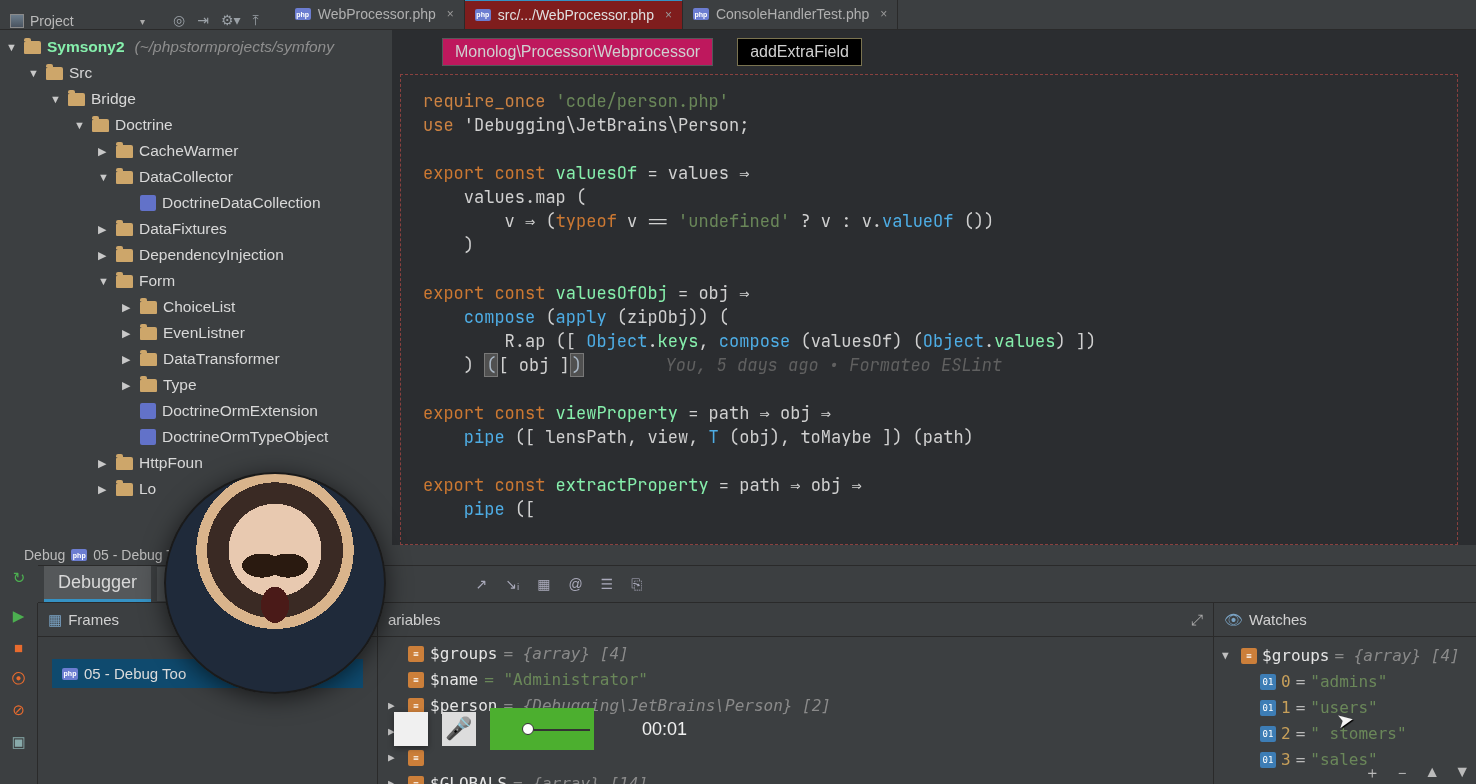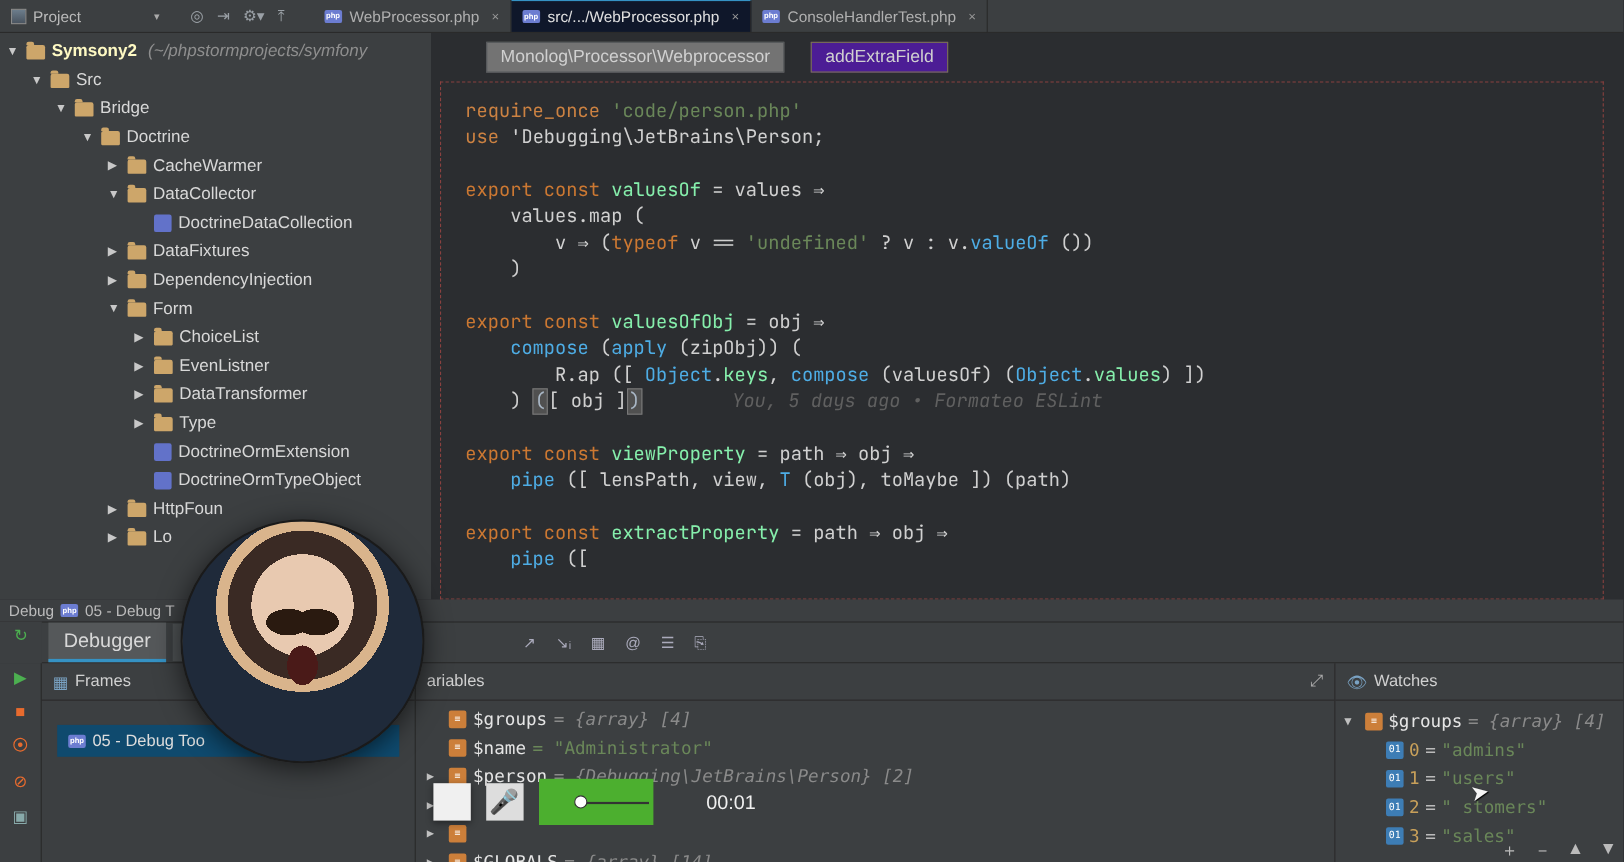--- a/index.html
+++ b/index.html
@@ -8,21 +8,21 @@
   background: #2b2d30;
   font-family: "Segoe UI", Arial, sans-serif;
   color: #bababa;
   font-size: 14px;
   overflow: hidden;
   position: relative;
 }
 .top-bar {
   height: 30px;
   display: flex;
-  align-items: center;
+  align-items: flex-end;
   background: #3c3f41;
   border-bottom: 1px solid #2a2a2a;
 }
 .project-label {
   display: flex; align-items: center;
   padding: 0 10px;
   gap: 6px;
   width: 155px;
 }
 .project-icon {
@@ -41,21 +41,21 @@
   height:30px;
   margin-left: 8px;
 }
 .editor-tab {
   display:flex; align-items:center;
   padding:0 10px; height:100%;
   gap:7px;
   border-right:1px solid #2a2a2a;
   color:#b0b0b0;
 }
-.editor-tab.active { background:#0f172a; color:#e0e0e0; border-top:2px solid #3592c4; margin-top:-1px;}
+.editor-tab.active { background:#7f1d1d; color:#e0e0e0; border-top:2px solid #3592c4; margin-top:-1px;}
 .php-icon {
   width:16px; height:12px;
   background:#6c7dd1;
   border-radius:2px;
   font-size:7px;
   color:#fff;
   display:flex;align-items:center;justify-content:center;
   font-weight:bold;
 }
 .close-x { color:#9a9a9a; font-size:12px; cursor:pointer; margin-left:4px;}
@@ -90,42 +90,42 @@
   background:#6272c9;
   border-radius:2px;
   flex-shrink:0;
 }
 .tree-row.depth0{padding-left:0px;}
 .tree-row.depth1{padding-left:22px;}
 .tree-row.depth2{padding-left:44px;}
 .tree-row.depth3{padding-left:68px;}
 .tree-row.depth4{padding-left:92px;}
 .tree-row.depth5{padding-left:116px;}
-.sym-name { color:#fef9c3; font-weight:600;}
+.sym-name { color:#86efac; font-weight:600;}
 .sym-path { color:#8e8e8e; font-weight:400; font-style:italic; margin-left:4px;}
 .editor-area {
   flex:1;
   background:#2b2d30;
   display:flex;
   flex-direction:column;
 }
 .breadcrumb-row {
   height:44px;
   display:flex;align-items:center;
   padding:0 50px;
   gap:24px;
 }
 .bc {
   padding:4px 12px;
-  background:#737373;
+  background:#be185d;
   border:1px solid #55585a;
   color:#d0d0d0;
   font-size:16px;
 }
-.bc.alt { background:#4c1d95; border-color:#7a7350;}
+.bc.alt { background:#000000; border-color:#7a7350;}
 .code-block {
   border:1px dashed #8a413f;
   margin:0 18px 0 8px;
   flex:1;
   padding:14px 22px;
   font-family: "JetBrains Mono","Consolas",monospace;
   font-size:17px;
   line-height:24px;
   color:#a9b7c6;
   overflow:hidden;
@@ -135,21 +135,21 @@
 .kw-green{color:#6a8759;}
 .kw-teal{color:#4eade5;}
 .kw-yellow{color:#86efac;}
 .kw-brown{color:#cc7832;}
 .kw-white{color:#d0d0d0;}
 .line { display:block; }
 .hl-br { background:#505050; border:1px solid #787878; padding:0 1px;}
 .annot { color:#606060; font-style:italic;}
 .bottom-area { height:239px; display:flex; flex-direction:column;}
 .debug-path {
-  padding:2px 8px;
+  padding:2px 24px;
   background:#3c3f41;
   font-size:14px;
   color:#bbb;
   display:flex;align-items:center; gap:6px;
 }
 .debugger-tabs-row{
   height:38px; background:#3c3f41;
   display:flex; align-items:center;
   border-top:1px solid #2a2a2a;
   border-bottom:1px solid #2a2a2a;

